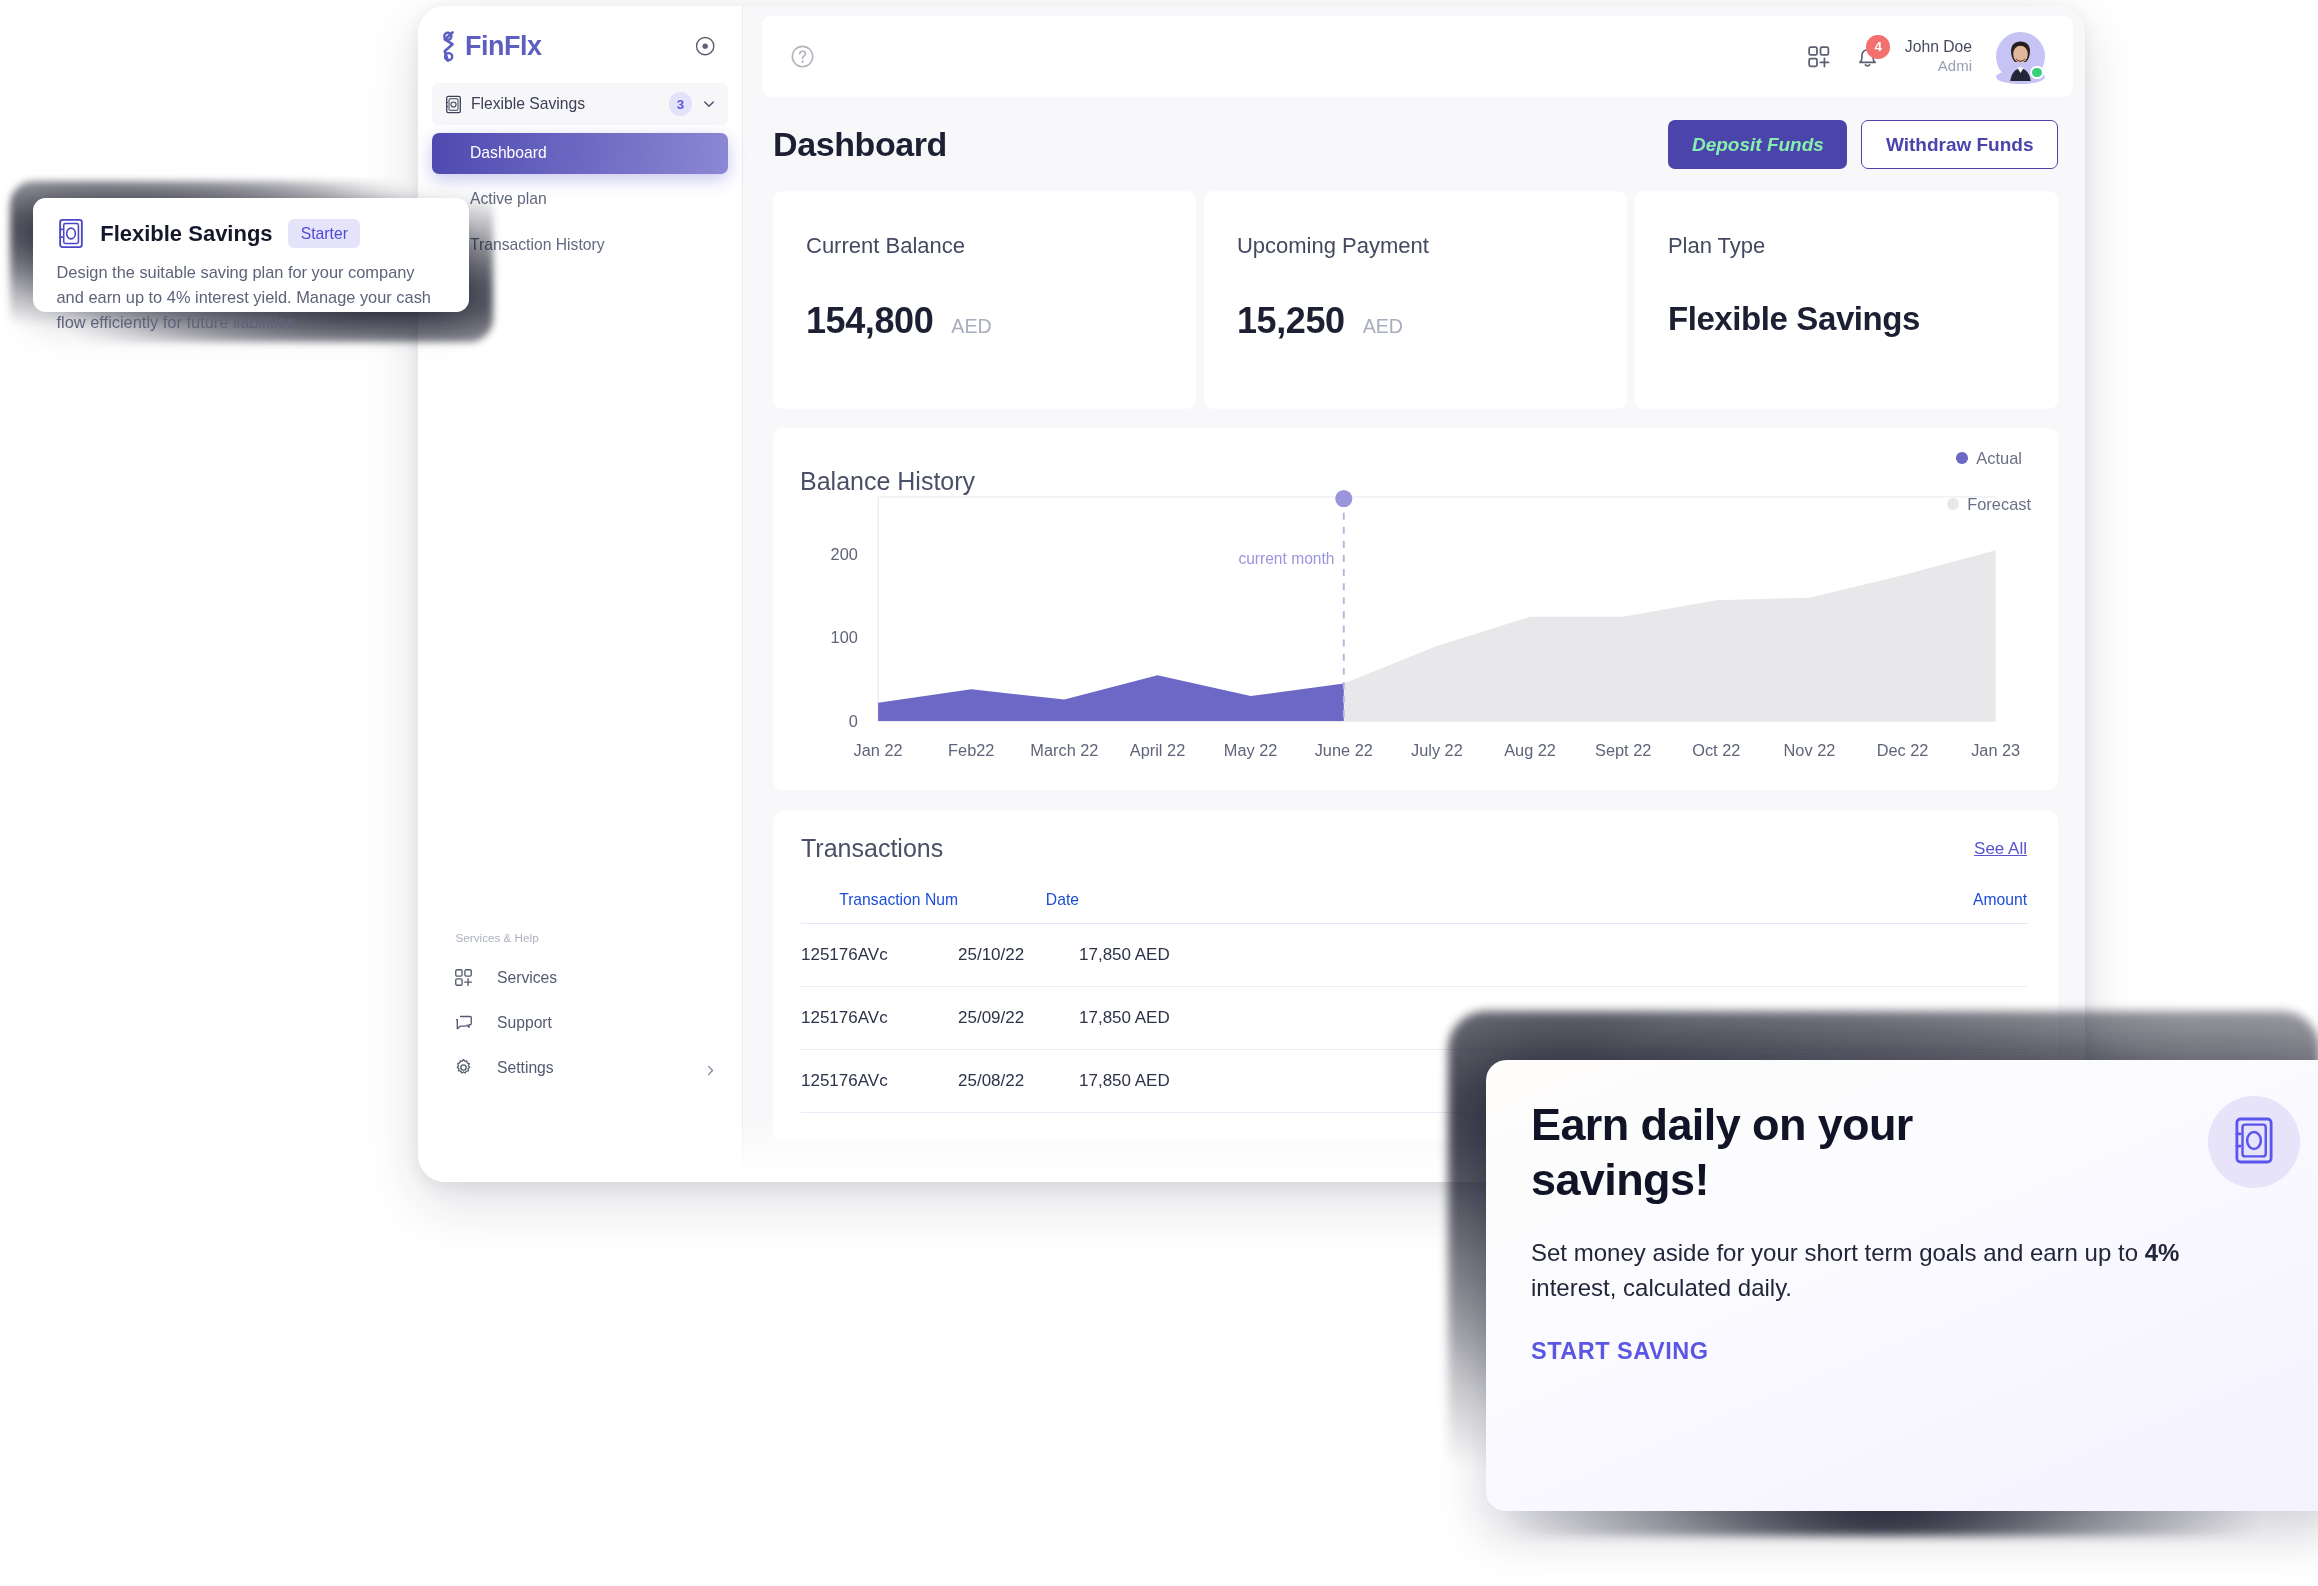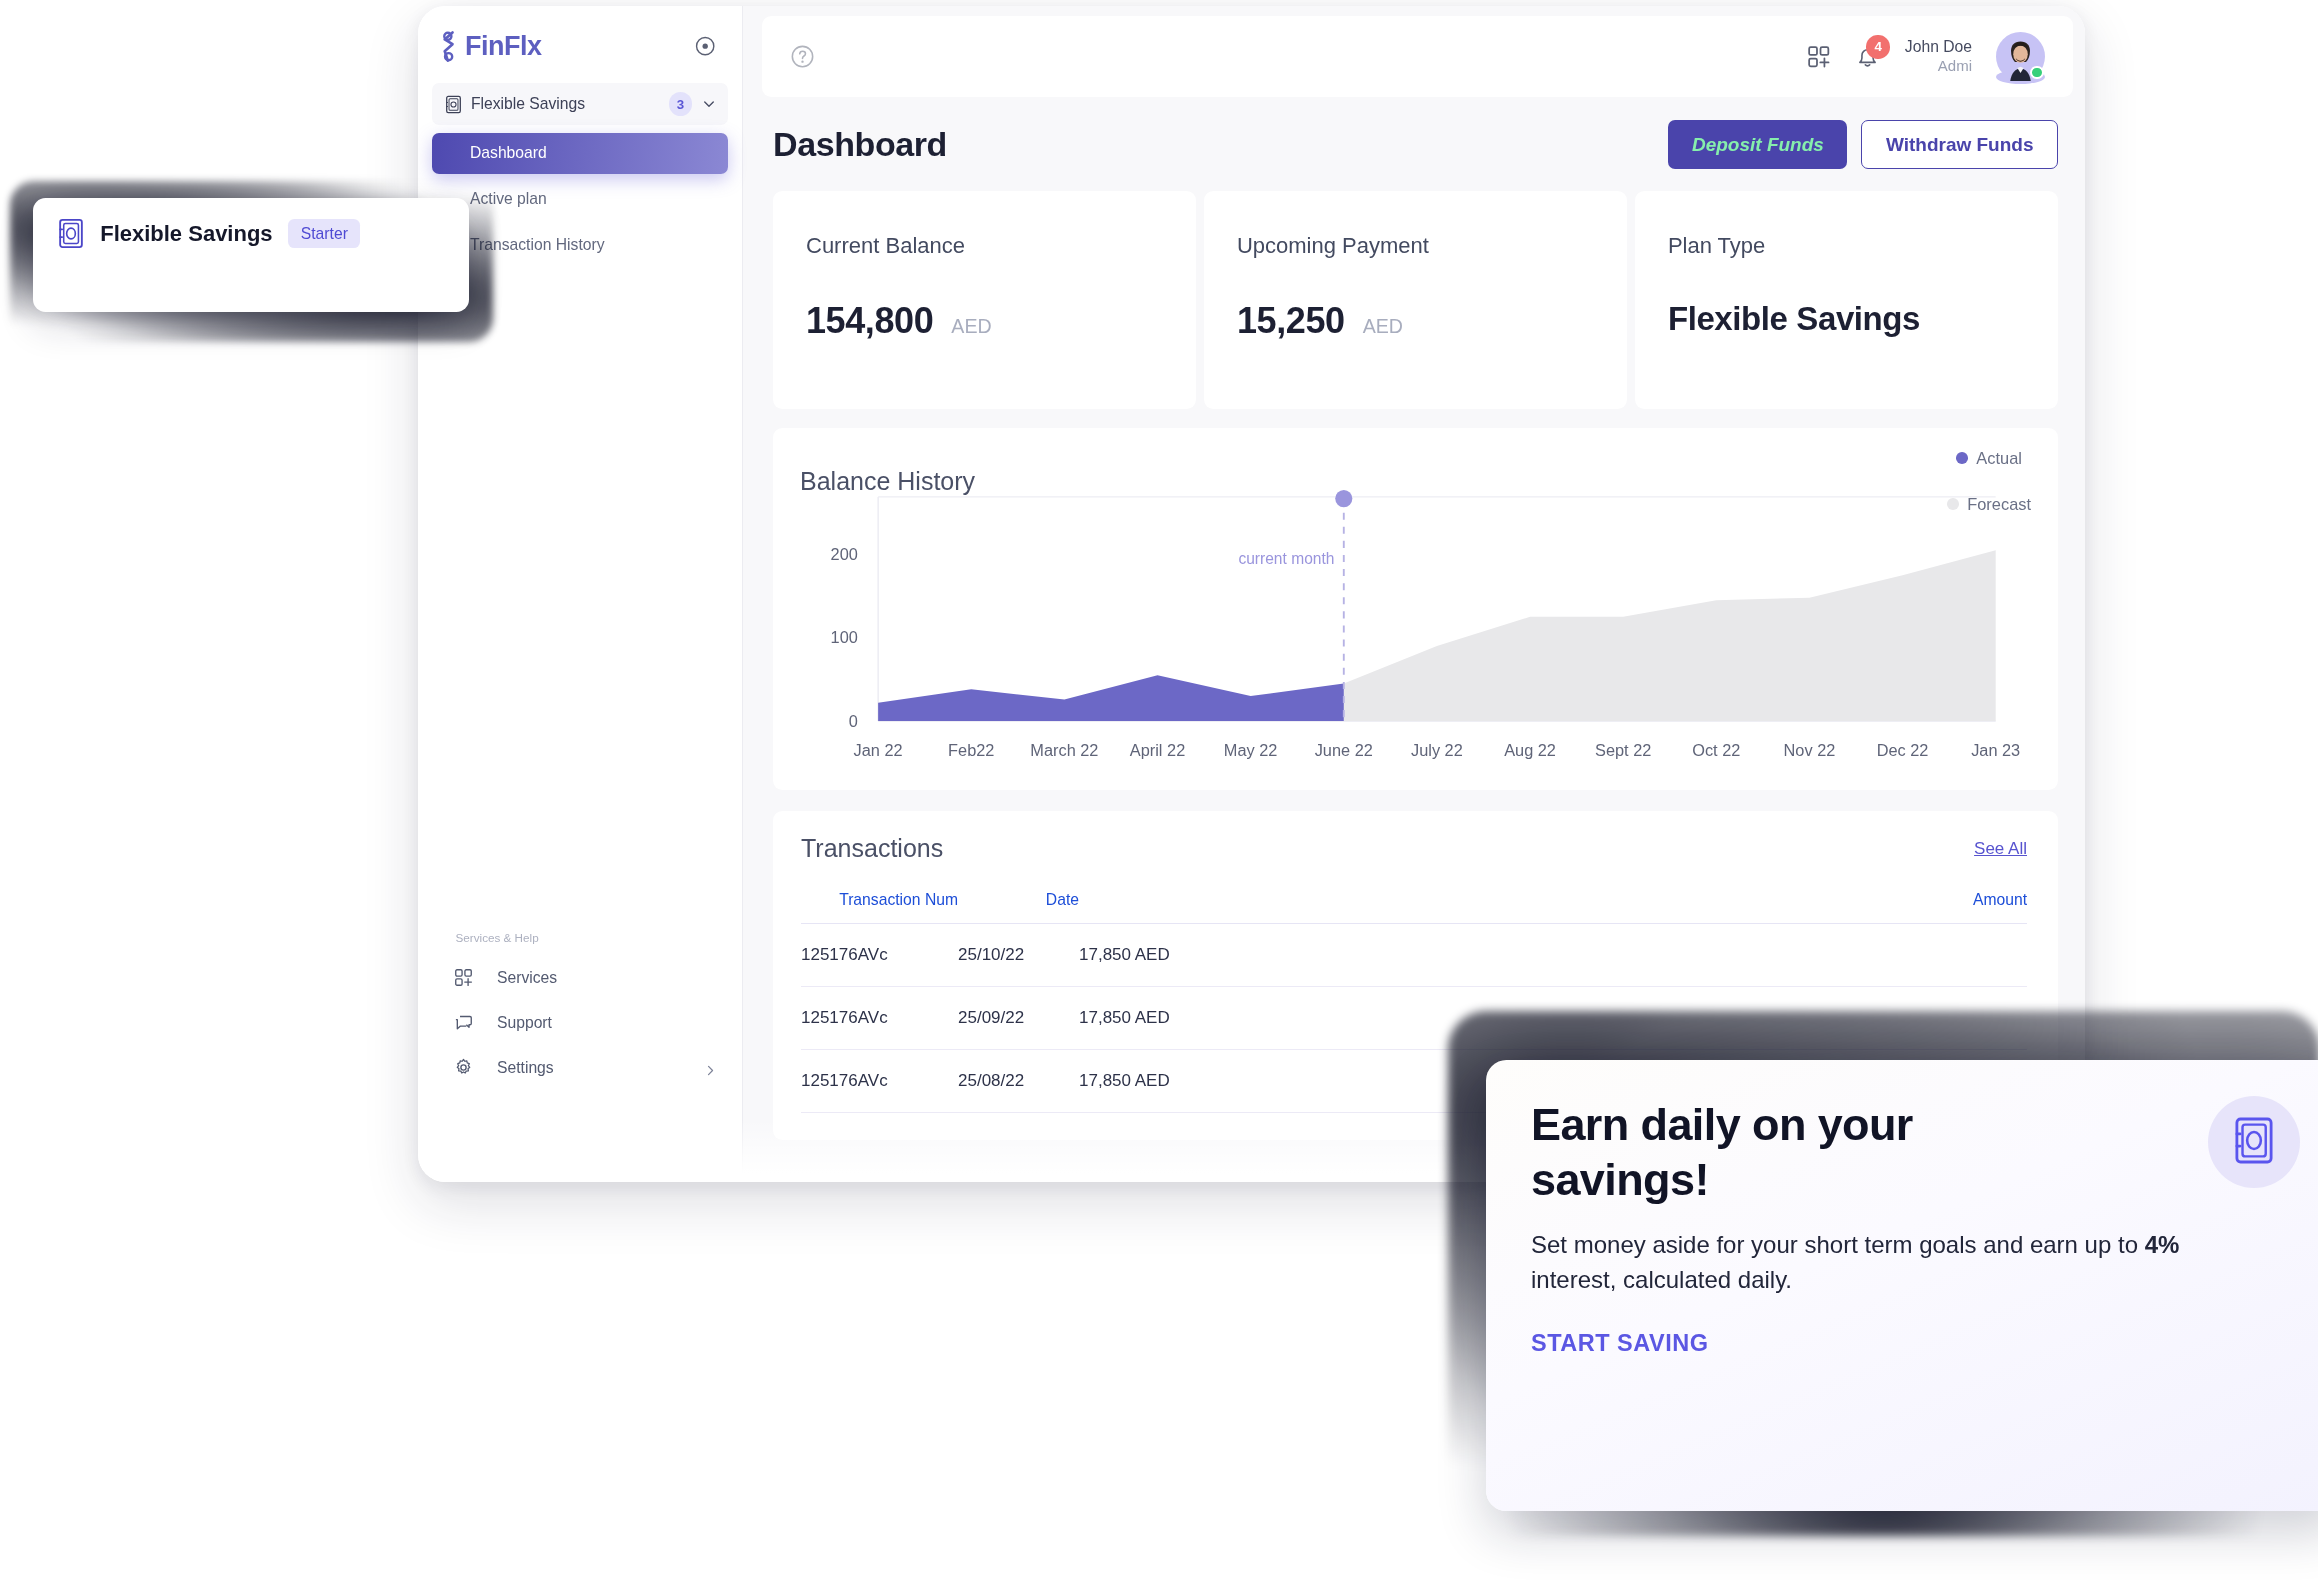--- a/index.html
+++ b/index.html
@@ -208,21 +208,21 @@
   }
   .float-promo .sheet {
     position:absolute; left:0; top:16px; width:856px; height:451px;
     border-radius:20.4px;
     background: linear-gradient(157deg,#fefdfb 0%,#fbfaff 42%,#f3f2fe 100%);
     box-shadow: 0 20.4px 50px rgba(22,25,55,.2);
     padding: 38px 45px;
   }
   .promo-title { font-size:45px; font-weight:700; color:#111426;
                  line-height:1.22; letter-spacing:-0.6px; max-width:501px; }
-  .promo-body { margin-top:20px; font-size:24px; line-height:1.45; color:#22263a; max-width:736px; }
+  .promo-body { margin-top:28px; font-size:24px; line-height:1.45; color:#22263a; max-width:736px; }
   .promo-body b { font-weight:700; }
   .promo-cta { margin-top:33px; font-size:23.5px; font-weight:700;
                color:#5b57e3; letter-spacing:0.5px; cursor:pointer; }
   .promo-icon-circle {
     position:absolute; right:42px; top:36px; width:92px; height:92px;
     border-radius:50%; background:#e7e4fa;
     display:flex; align-items:center; justify-content:center;
   }
 </style>
 </head>
@@ -504,20 +504,21 @@
           <svg viewBox="0 0 36 40" width="28" height="31" fill="none">
             <rect x="4" y="2.4" width="28" height="35.2" rx="3" stroke="#4b46c8" stroke-width="2.4"></rect>
             <rect x="8.6" y="7" width="19" height="26" rx="2.2" stroke="#4b46c8" stroke-width="2"></rect>
             <ellipse cx="18" cy="20" rx="5.6" ry="7" stroke="#4b46c8" stroke-width="2.1"></ellipse>
             <path d="M4 14.6h2.6M4 24.6h2.6" stroke="#4b46c8" stroke-width="2.3" stroke-linecap="round"></path>
           </svg>
         </span>
         <span class="fp-title">Flexible Savings</span>
         <span class="fp-badge">Starter</span>
       </div>
+      <div class="fp-body">Design the suitable saving plan for your company and earn up to 4% interest yield. Manage your cash flow efficiently for future liabilities.</div>
     </div>
   </div>
 
   <div class="float-promo">
     <div class="noise"></div>
     <div class="sheet">
       <div class="promo-title">Earn daily on your savings!</div>
       <div class="promo-body">
         <span>Set money aside for your short term goals and earn up to </span><b>4%</b><span> interest, calculated daily.</span>
       </div>

